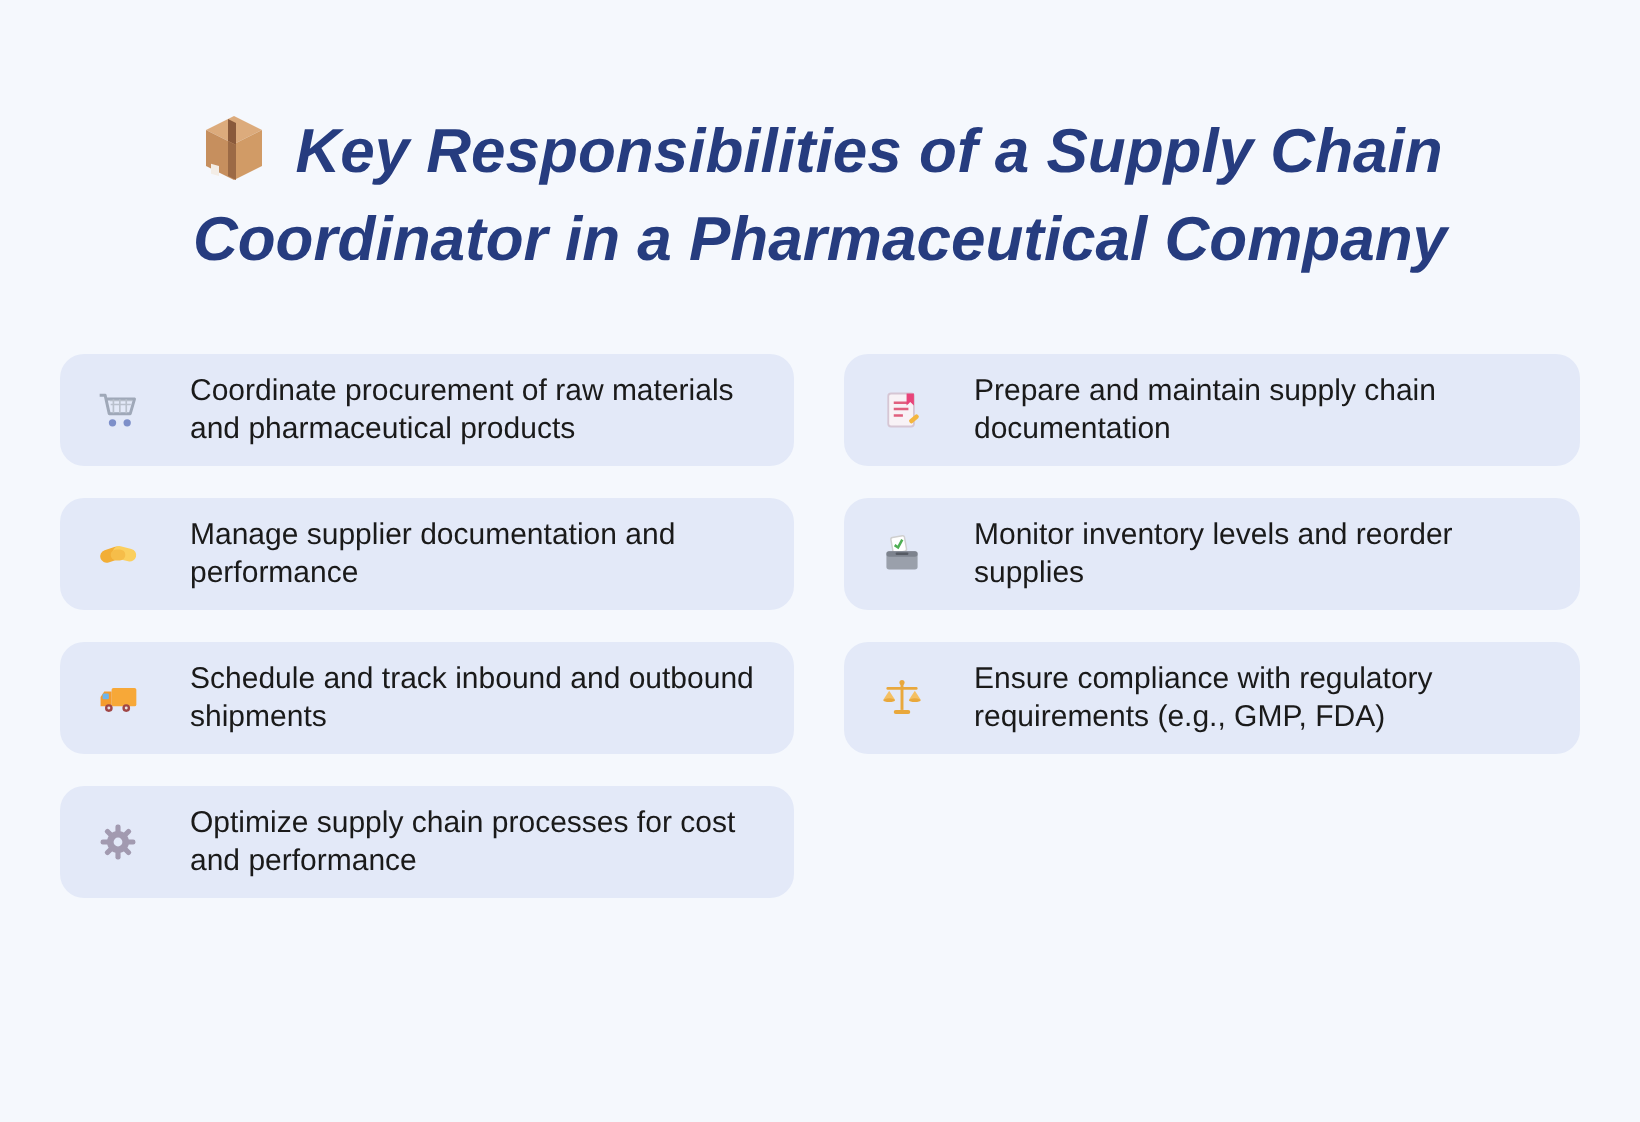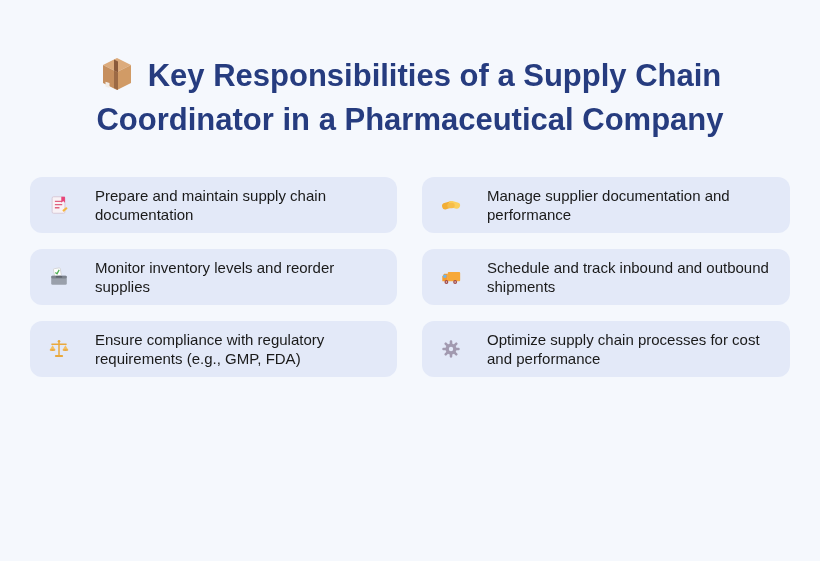--- a/index.html
+++ b/index.html
@@ -19,20 +19,21 @@
     box-sizing: border-box;
     padding-top: 56px;
   }
   .title {
     text-align: center;
     color: #263c7f;
     font-weight: bold;
     font-size: 31px;
     line-height: 38px;
     padding: 0 18px;
+    font-style: italic;
   }
   .title .pkg {
     display: inline-block;
     vertical-align: -6px;
     margin-right: 13px;
   }
   .grid {
     margin: 38px 30px 0 30px;
     display: grid;
     grid-template-columns: 367px 368px;
@@ -78,20 +79,31 @@
         <polygon points="15,3.5 19,5.5 19,16.5 15,14.5" fill="#8a5a3b"></polygon>
         <polygon points="15,14.5 19,16.5 19,34 15,32" fill="#9c6a45"></polygon>
         <rect x="6.5" y="24" width="4" height="5" fill="#f3ede6" transform="skewY(16)"></rect>
       </svg>
     </span><span>Key Responsibilities of a Supply Chain</span><br>
     <span>Coordinator in a Pharmaceutical Company</span>
   </div>
 
   <div class="grid">
 
+    <div class="card">
+      <span class="icon">
+        <svg width="22" height="22" viewBox="0 0 24 24">
+          <path d="M2 4 h3 l2.2 10 h11.5 l2.3 -8 H6" fill="none" stroke="#9fa8b8" stroke-width="1.6" stroke-linejoin="round"></path>
+          <path d="M8 9 h11 M7.6 6.8 h12.2 M9.5 6.2 v7.6 M13 6.2 v7.6 M16.5 6.2 v7.6" stroke="#b9c0cc" stroke-width="0.9"></path>
+          <circle cx="9" cy="19" r="2" fill="#7d8fc9"></circle>
+          <circle cx="17" cy="19" r="2" fill="#7d8fc9"></circle>
+        </svg>
+      </span>
+      <span class="txt">Coordinate procurement of raw materials and pharmaceutical products</span>
+    </div>
 
     <div class="card">
       <span class="icon">
         <svg width="22" height="22" viewBox="0 0 24 24">
           <rect x="4.5" y="3" width="14" height="18" rx="1.5" fill="#f8f2f6" stroke="#d6c6d4" stroke-width="1"></rect>
           <path d="M7.5 8 h8 M7.5 11.5 h8 M7.5 15 h5" stroke="#e0607e" stroke-width="1.4"></path>
           <polygon points="14.5,3 18.5,3 18.5,9.5 16.5,7.6 14.5,9.5" fill="#e8447a"></polygon>
           <rect x="15.5" y="16" width="6" height="2.4" rx="1" fill="#f4b63f" transform="rotate(-40 18 17)"></rect>
         </svg>
       </span>

